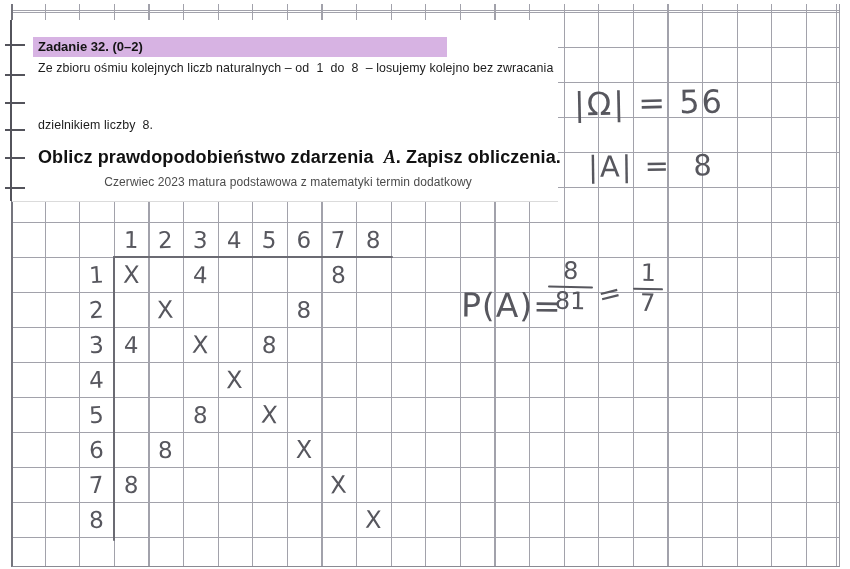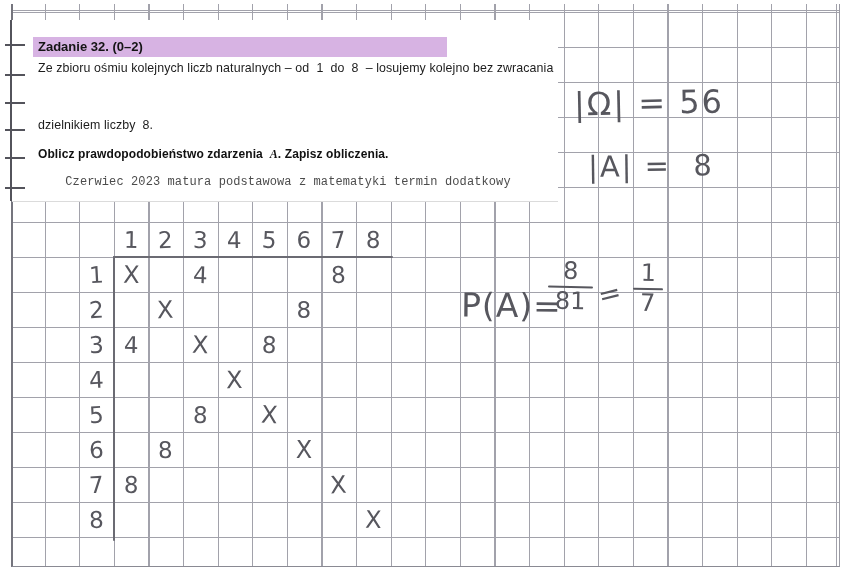--- a/index.html
+++ b/index.html
@@ -33,25 +33,25 @@
   .title-highlight{
     position:absolute;left:21px;top:17px;width:414px;height:20px;
     background:var(--highlight);
     line-height:20px;padding-left:5px;box-sizing:border-box;
     font-size:13px;font-weight:bold;color:#141414;
   }
   .exam-line{
     position:absolute;left:26px;white-space:pre;
     font-size:12.4px;color:#1c1c1c;letter-spacing:0.1px;
   }
-  .exam-line.bold{font-weight:bold;font-size:12px;color:#111;}
+  .exam-line.bold{font-weight:bold;font-size:18px;color:#111;}
   .mvar{font-family:"Liberation Serif",serif;font-style:italic;}
   .caption{
     position:absolute;left:21px;top:155px;width:510px;text-align:center;
-    font-family:Liberation Mono, monospace;font-size:12px;color:#4b4b4b;letter-spacing:0.1px;
+    font-family:Liberation Sans, sans-serif;font-size:12px;color:#4b4b4b;letter-spacing:0.1px;
   }
   
   .hand{font-family:"DejaVu Sans",sans-serif;color:var(--ink);white-space:pre;}
   .note{position:absolute;}
   .omega-note{left:574px;top:84px;font-size:32px;letter-spacing:2px;transform:rotate(-1.2deg);}
   .seta-note{left:588px;top:149px;font-size:29px;letter-spacing:2px;transform:rotate(-0.8deg);}
   .prob-lhs{left:461px;top:286px;font-size:33px;letter-spacing:1px;transform:rotate(0.6deg);}
   .prob-eq2{left:598px;top:278px;font-size:27px;transform:rotate(-14deg);}
   .frac{position:absolute;display:flex;flex-direction:column;align-items:center;}
   .frac .num,.frac .den{font-family:"DejaVu Sans",sans-serif;color:var(--ink);font-size:24px;line-height:1.15;}

